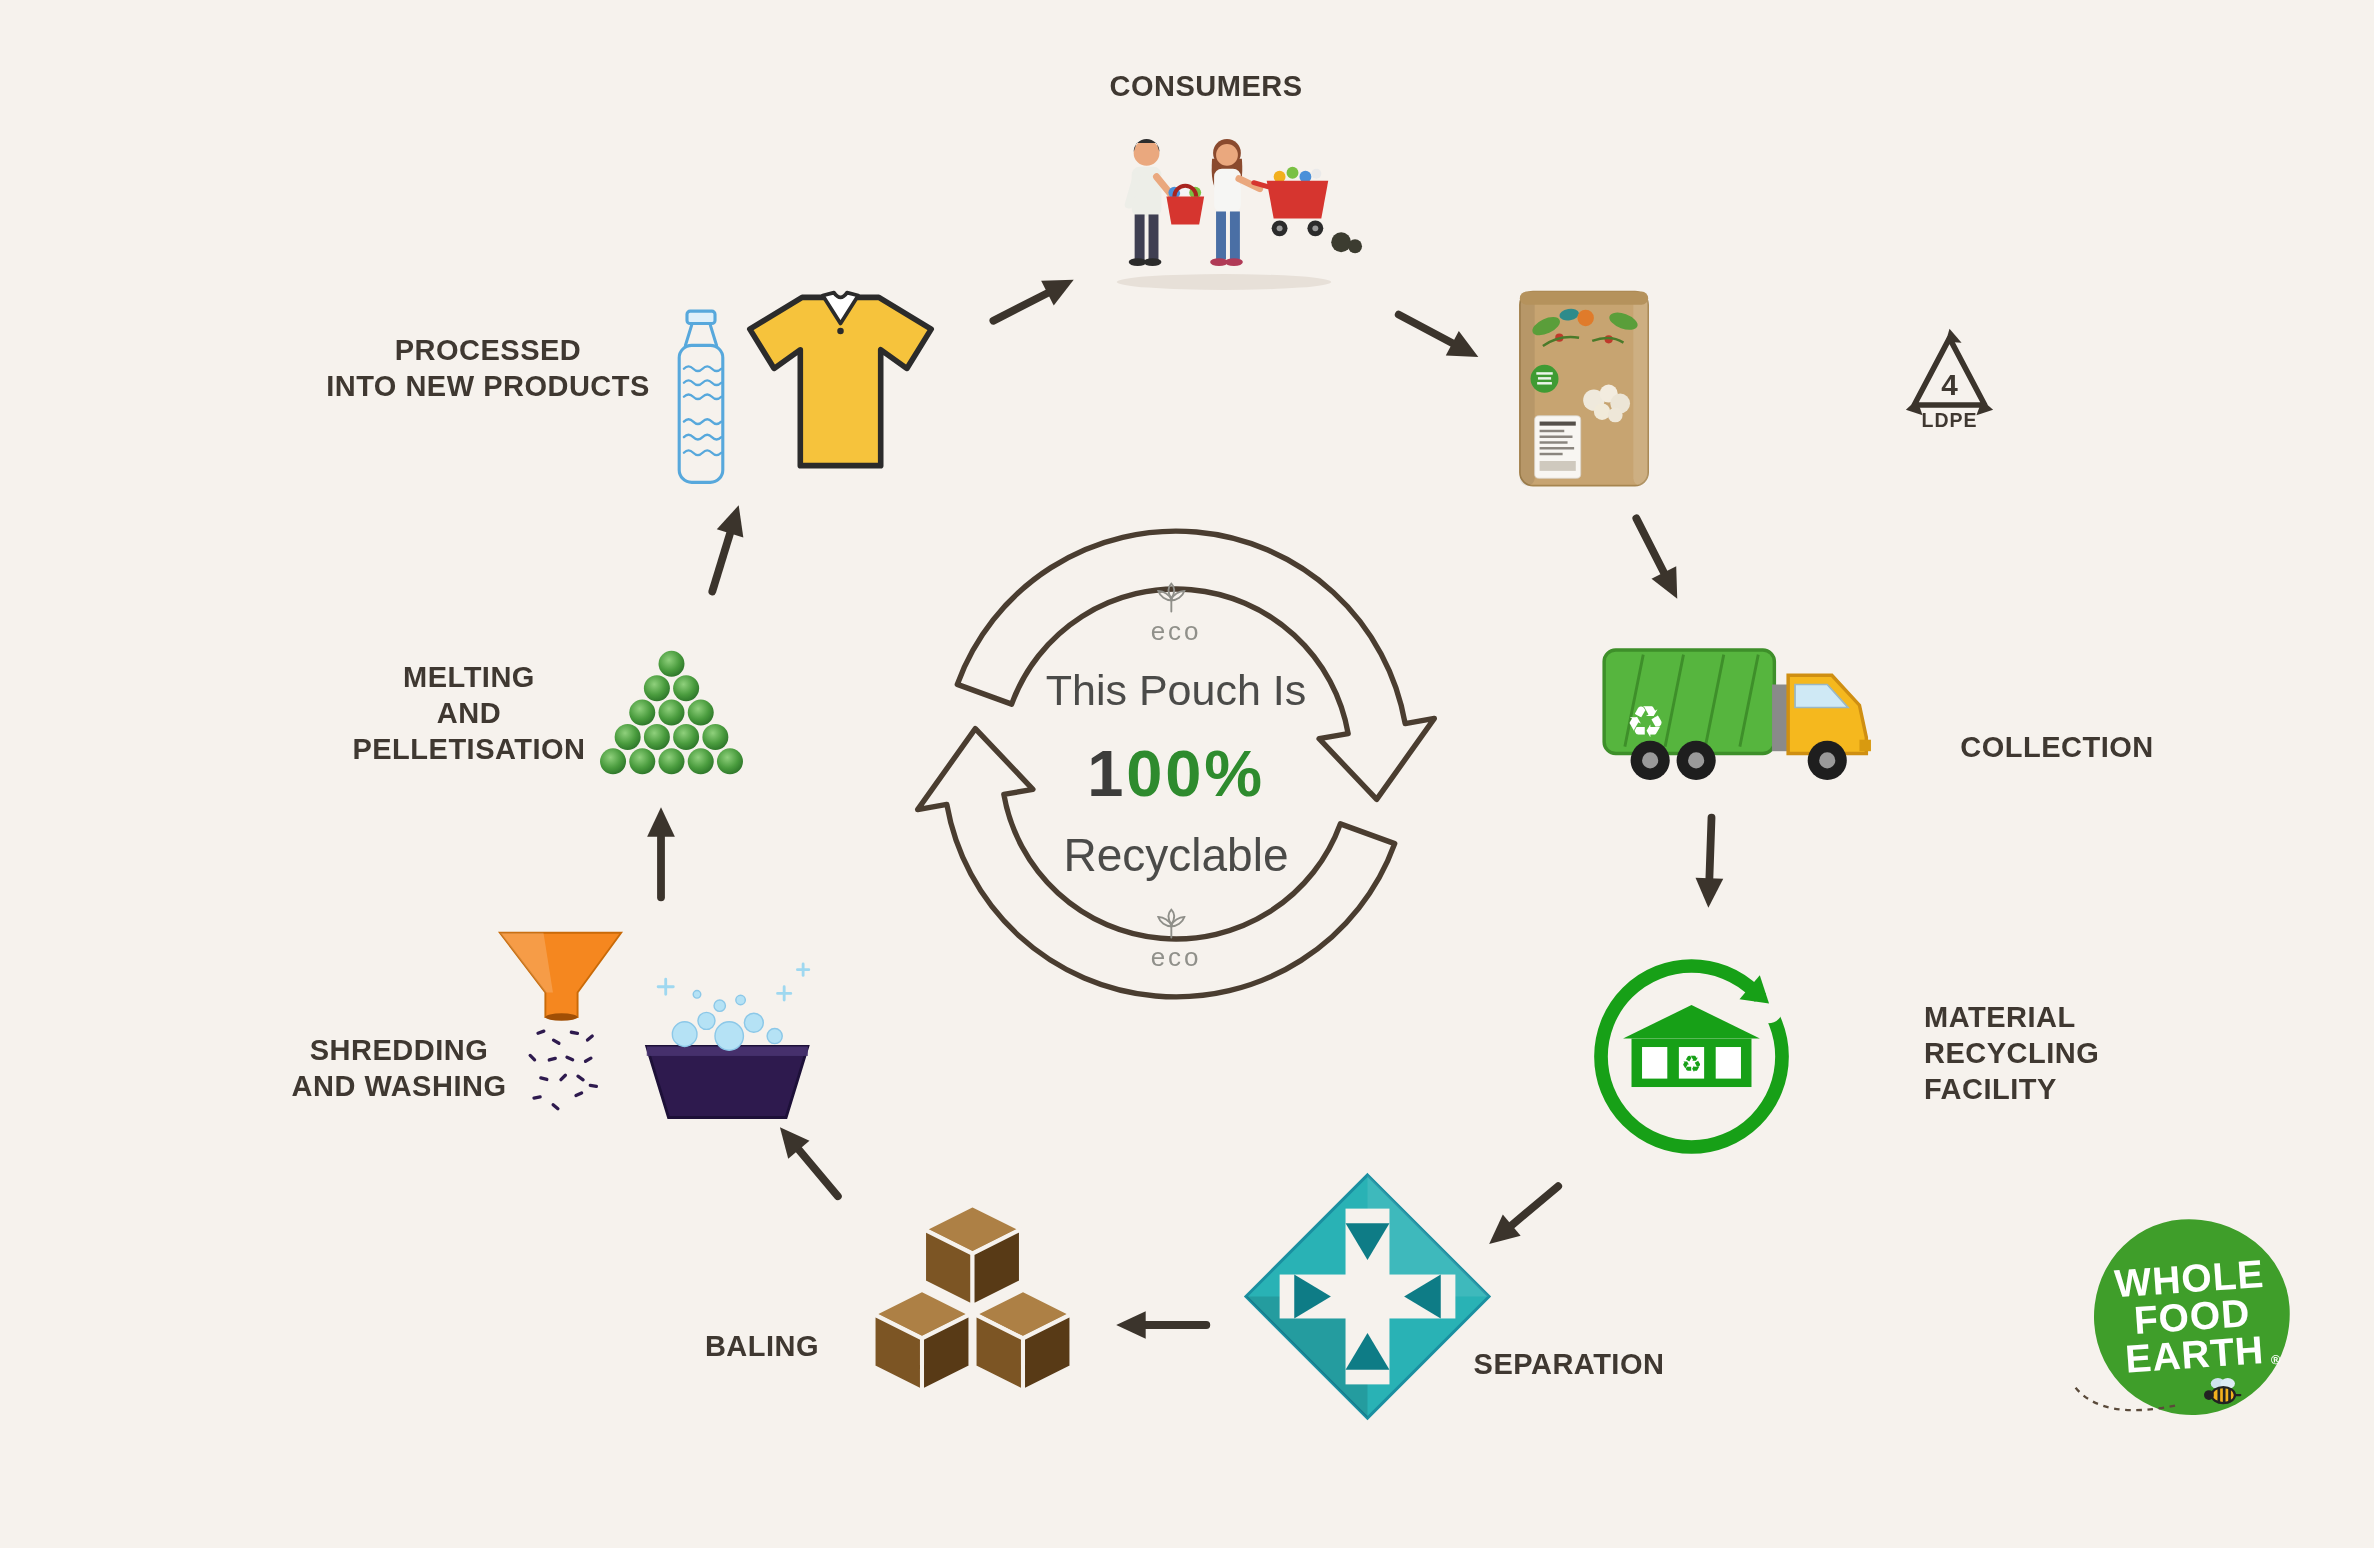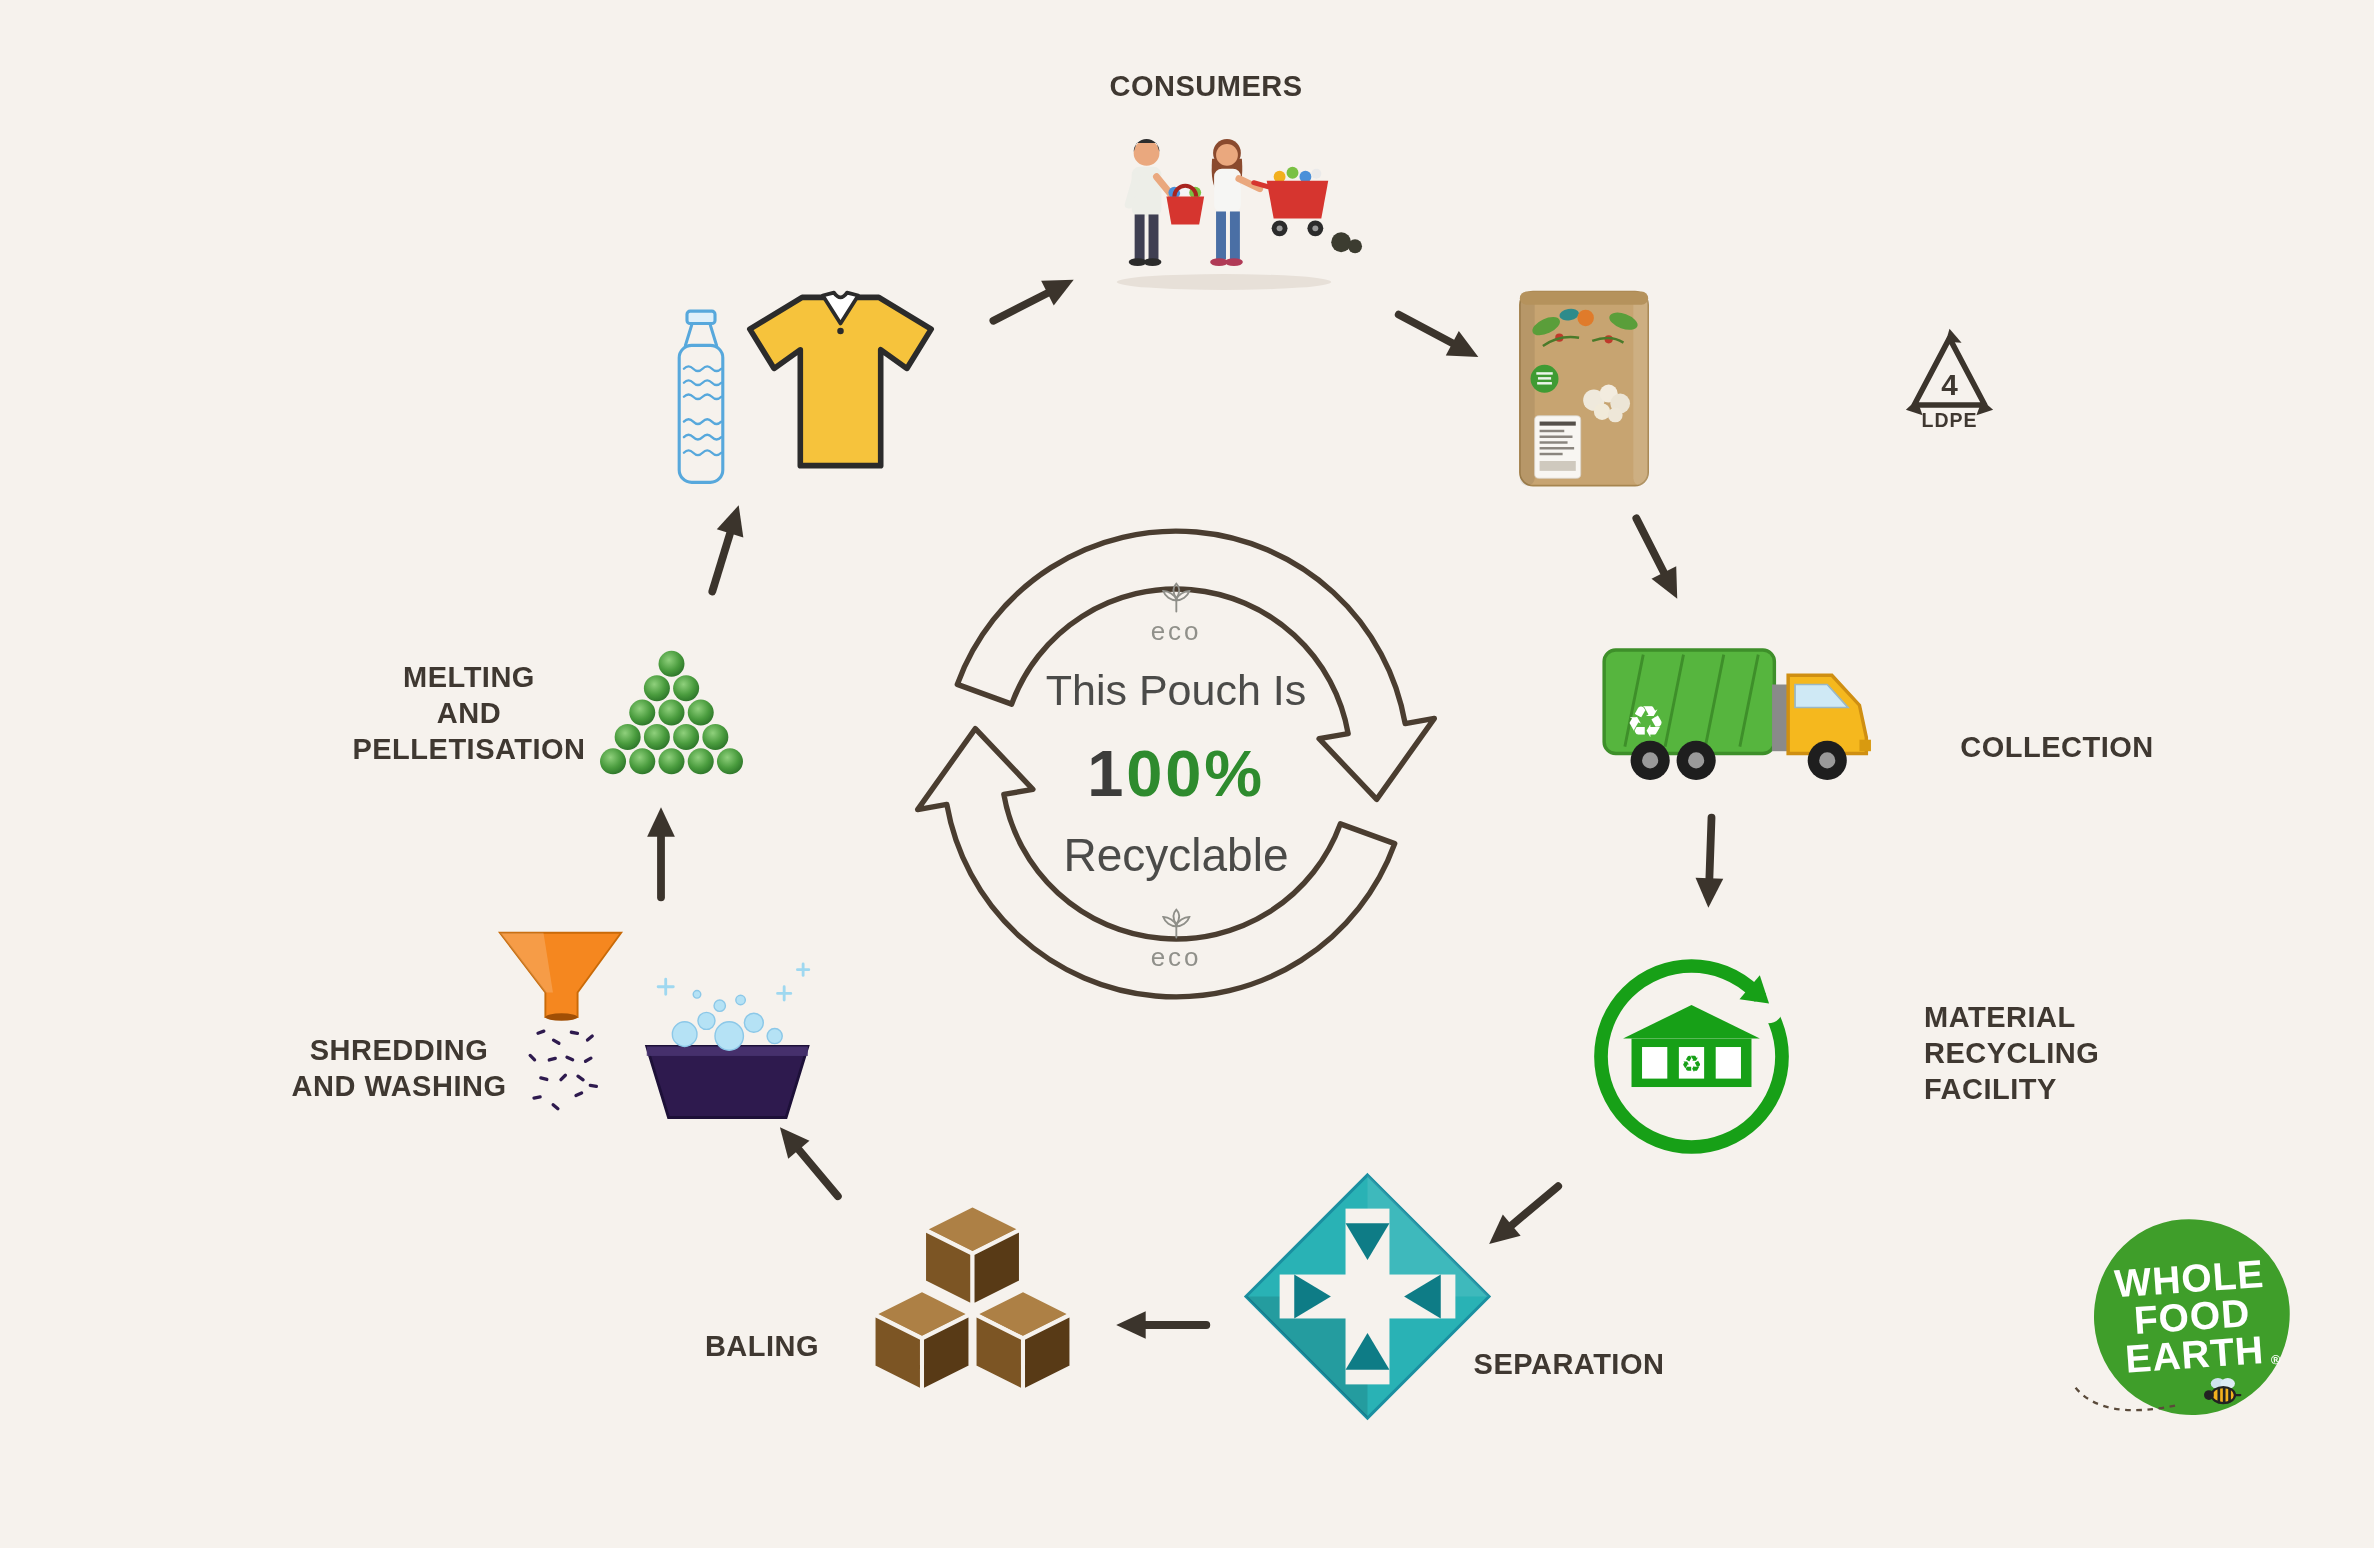--- a/index.html
+++ b/index.html
@@ -20,21 +20,21 @@
   
   .arrow{position:absolute;width:104px;height:41px;overflow:visible;
          transform:translate(-50%,-50%) rotate(var(--rot,0deg))}
   .arrow .shaft{stroke:var(--color-arrow,#3b342c);stroke-width:9;fill:none;stroke-linecap:round}
   .arrow .head{fill:var(--color-arrow,#3b342c)}
   
   .center-wrap{position:absolute;left:907px;top:495px;width:538px;height:538px}
   .cycle-arrows{width:100%;height:100%;display:block}
   .cycle-arrows path{stroke:#4a3d30;stroke-width:4;fill:var(--color-background,#f6f2ed);stroke-linejoin:round}
   .center-item{position:absolute;left:50%;transform:translate(-50%,-50%);text-align:center;color:#4b4b49}
-  .eco-badge{display:flex;flex-direction:column;align-items:center;gap:1.9px}
+  .eco-badge{display:flex;flex-direction:column;align-items:flex-start;gap:1.9px}
   .eco-word{font-size:26px;letter-spacing:2.8px;color:#90908a}
   .c-line1{top:195px;font-size:43px}
   .c-pct{top:278px;font-size:65px;font-weight:700;letter-spacing:2.8px}
   .pct-dark{color:#3d3d3b}
   .pct-green{color:var(--color-center-green,#2e8b2e)}
   .c-line2{top:360px;font-size:46px}
   .eco-top{top:119px}
   .eco-bottom{top:445px}
   
   .f-arrowc{fill:var(--color-arrow,#3b342c)}
@@ -318,20 +318,22 @@
         <circle cx="118" cy="112" r="16"></circle>
         <circle cx="154" cy="112" r="16"></circle>
       <circle cx="28" cy="142" r="16"></circle>
         <circle cx="64" cy="142" r="16"></circle>
         <circle cx="100" cy="142" r="16"></circle>
         <circle cx="136" cy="142" r="16"></circle>
         <circle cx="172" cy="142" r="16"></circle>
     </g>
   </svg>
 
+  <div class="step-label" style="left:488px;top:369px">PROCESSED
+INTO NEW PRODUCTS</div>
   <svg class="abs" style="left:662px;top:308px" width="78" height="179" viewBox="0 0 100 230">
     <g fill="none" class="s-bottle" stroke-width="4" stroke-linecap="round">
       <rect x="32" y="4" width="36" height="16" rx="4" fill="#dff0fa"></rect>
       <path d="M38 22 L30 48 M62 22 L70 48"></path>
       <rect x="22" y="48" width="56" height="176" rx="16"></rect>
       <path d="M28 78 q6 -6 12 0 q6 6 12 0 q6 -6 12 0 q6 6 12 0" stroke-width="3"></path>
       <path d="M28 96 q6 -6 12 0 q6 6 12 0 q6 -6 12 0 q6 6 12 0" stroke-width="3"></path>
       <path d="M28 114 q6 -6 12 0 q6 6 12 0 q6 -6 12 0 q6 6 12 0" stroke-width="3"></path>
       <path d="M28 146 q6 -6 12 0 q6 6 12 0 q6 -6 12 0 q6 6 12 0" stroke-width="3"></path>
       <path d="M28 166 q6 -6 12 0 q6 6 12 0 q6 -6 12 0 q6 6 12 0" stroke-width="3"></path>

